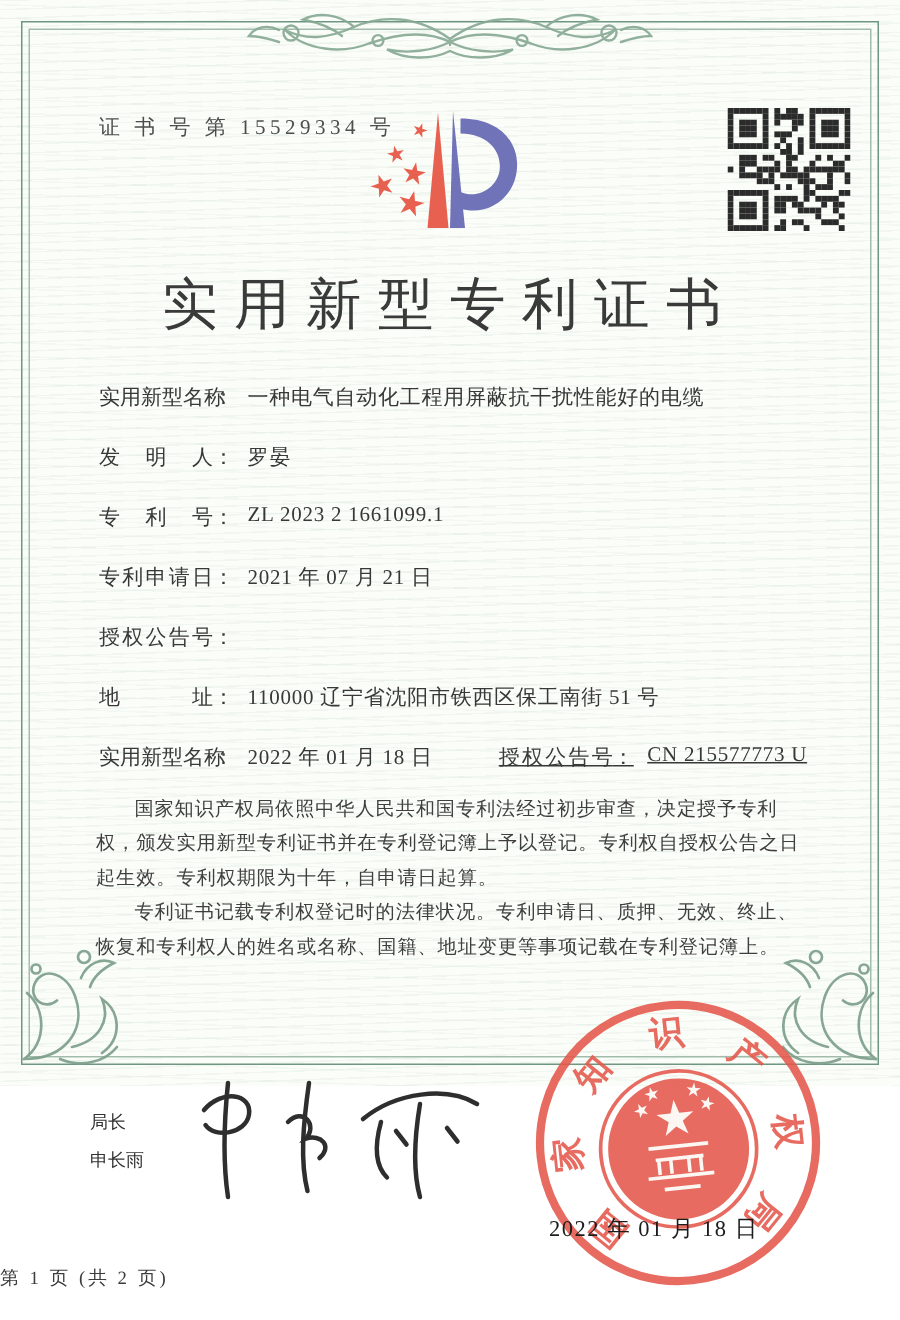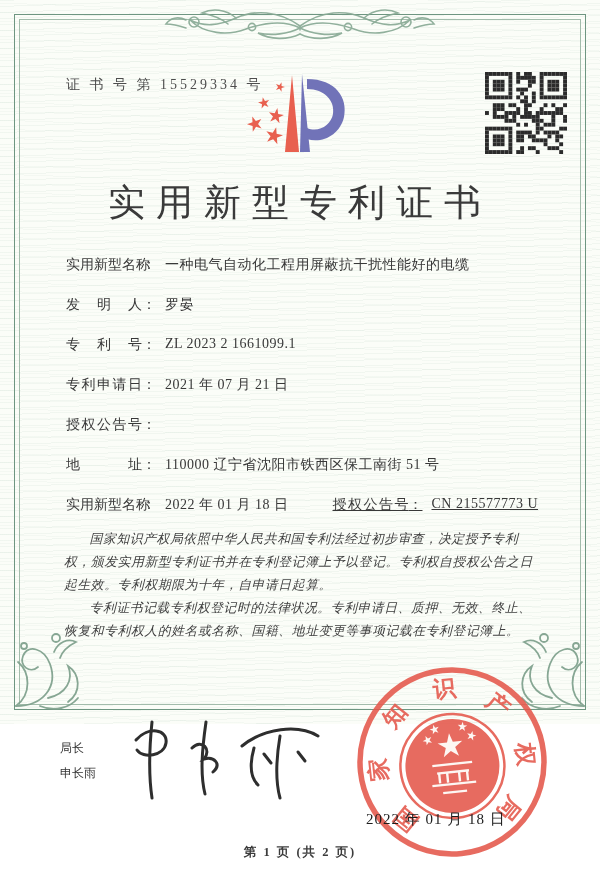--- a/index.html
+++ b/index.html
@@ -21,29 +21,29 @@
   .qr{position:absolute;right:33px;top:72px;width:82px;height:82px;}
   .title{position:absolute;left:0;right:0;top:178px;text-align:center;
          font-size:37px;letter-spacing:11px;color:#3a3a3a;font-weight:500;}
   .fields{position:absolute;left:66px;top:256px;width:476px;font-size:14px;color:#383838;}
   .frow{height:40px;display:flex;align-items:flex-start;white-space:nowrap;}
   .flabel{display:inline-block;width:76px;text-align:justify;text-align-last:justify;}
   .fcolon{margin-right:9px;}
   .fval{letter-spacing:.5px;}
   .pair2{margin-left:44px;display:inline-flex;text-decoration:underline;}
   .body-text{position:absolute;left:64px;top:528px;width:474px;font-size:12.8px;
-             line-height:1.8;color:#3f3f3f;letter-spacing:.6px;font-style:italic;}
+             line-height:1.8;color:#3f3f3f;letter-spacing:.6px;}
   .body-text p{margin:0;text-indent:2em;}
   .signer{position:absolute;left:60px;top:736px;font-size:12px;color:#333;line-height:2.1;}
   .signature{position:absolute;left:118px;top:706px;}
   .seal{position:absolute;left:350px;top:660px;transform:rotate(-6deg);}
   .seal-date{position:absolute;left:366px;top:810px;font-size:15px;color:#1d1d1d;
              letter-spacing:1px;white-space:nowrap;}
-  .footer{position:absolute;left:0;right:0;top:844px;text-align:center;
-          font-size:12.5px;color:#3c3c3c;letter-spacing:2px;font-weight:bold;}
+  .footer{position:absolute;left:0;right:0;top:844px;
+          font-size:12.5px;color:#3c3c3c;letter-spacing:2px;}
 </style>
 </head>
 <body>
 
 <div class="page">
 
   <div class="border-outer"></div>
   <div class="border-inner"></div>
 
   <svg class="flourish-top" width="320" height="46" viewBox="0 0 320 46">

